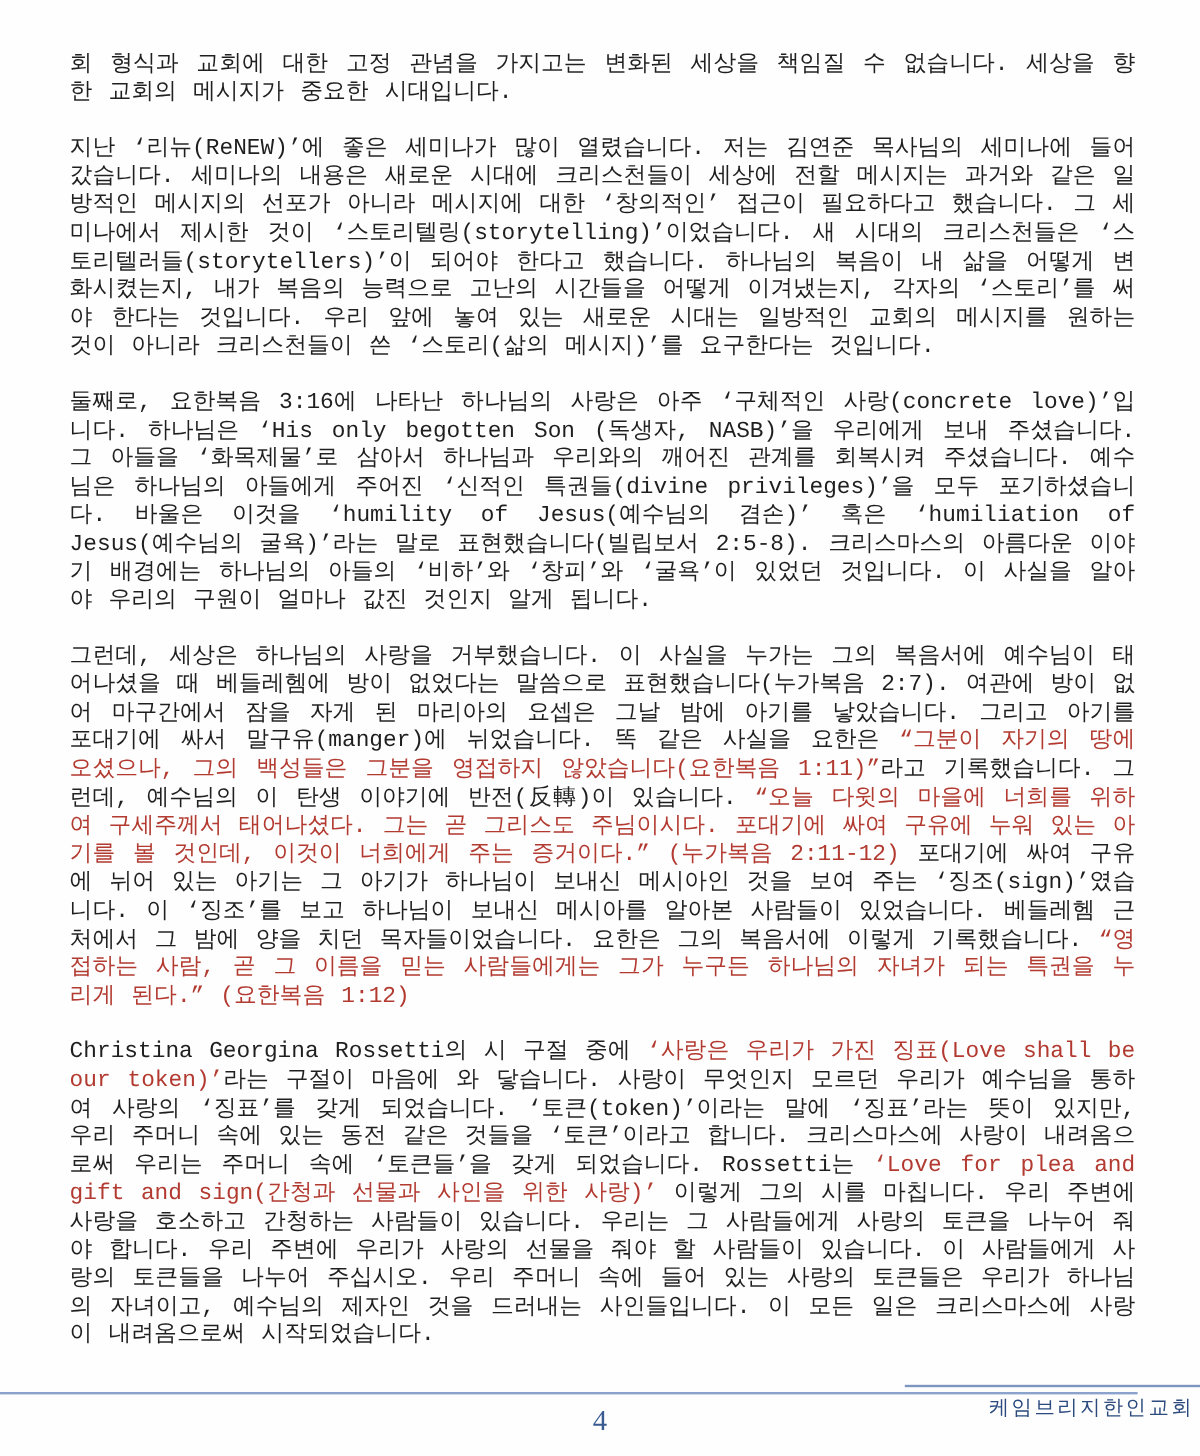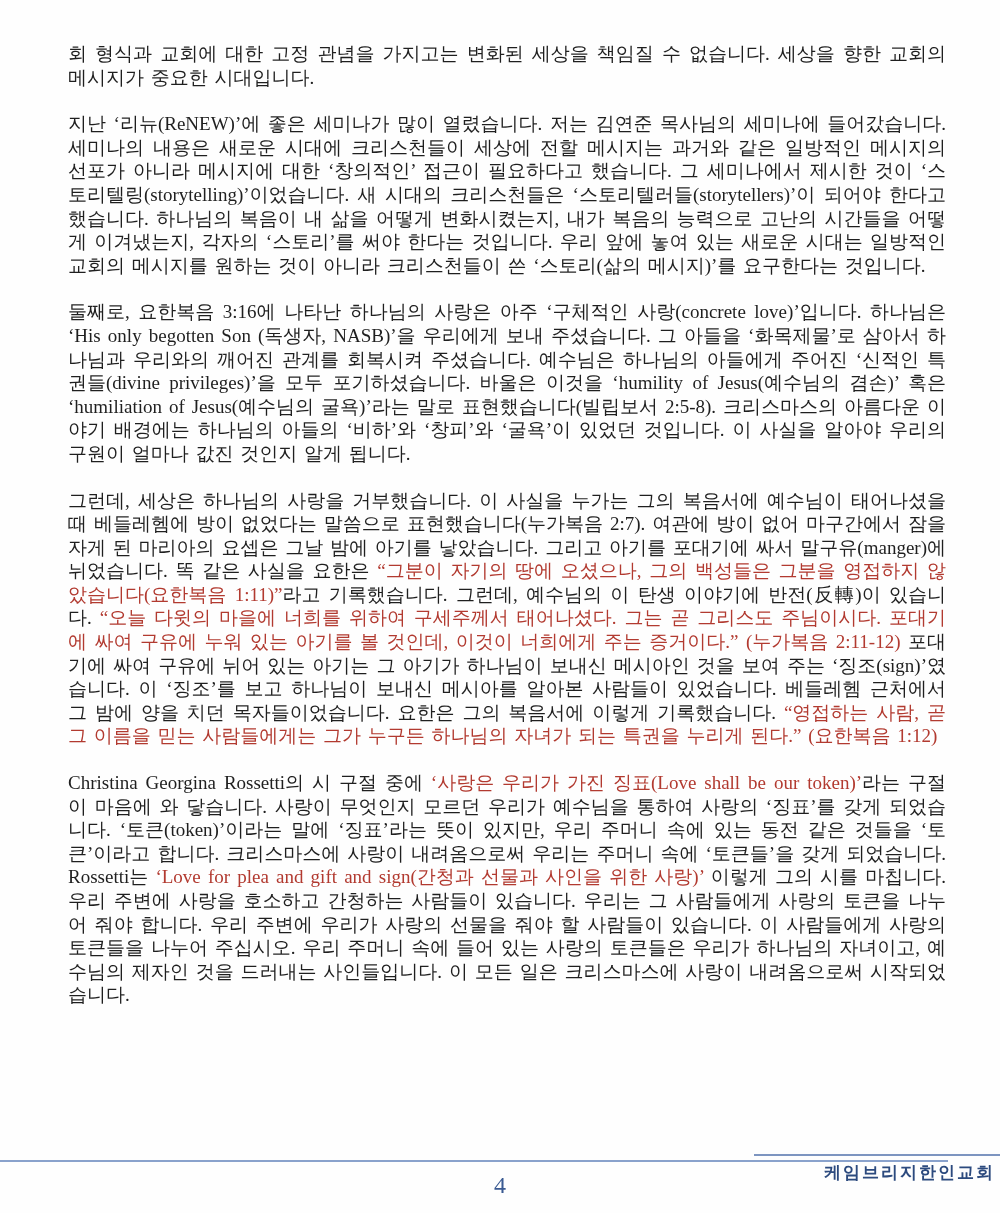--- a/index.html
+++ b/index.html
@@ -20,21 +20,22 @@
     left: 58px;
     top: 42px;
     width: 888px;
     color: #1f1f1f;
     font-size: 19px;
     line-height: 23.6px;
     text-align: justify;
     word-spacing: 2px;
   }
   .para {
-    margin: 0 0 23px 10px;
+    margin: 0 0 23px 0;
+    font-family: Liberation Mono, monospace;
   }
   .seg { color: inherit; }
   .seg.red { color: #b23a30; }
   .footer-rule {
     position: absolute;
     left: 0;
     top: 1160px;
     width: 948px;
     height: 2px;
     background: #8aa2cc;
@@ -45,21 +46,21 @@
     top: 1154px;
     width: 246px;
     height: 2px;
     background: #7d95c0;
   }
   .church-name {
     position: absolute;
     right: 5px;
     top: 1161px;
     font-size: 17px;
-    font-weight: bold;
+    font-weight: normal;
     letter-spacing: 2px;
     color: #2c4a7e;
   }
   .page-number {
     position: absolute;
     left: 0;
     top: 1172px;
     width: 100%;
     text-align: center;
     font-size: 24px;

